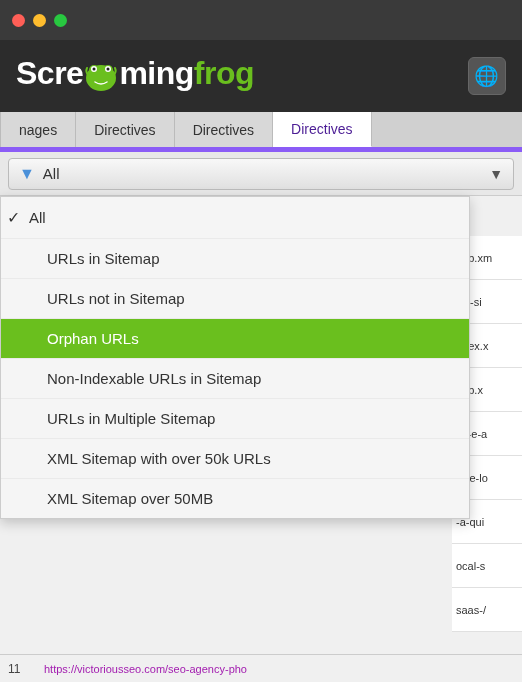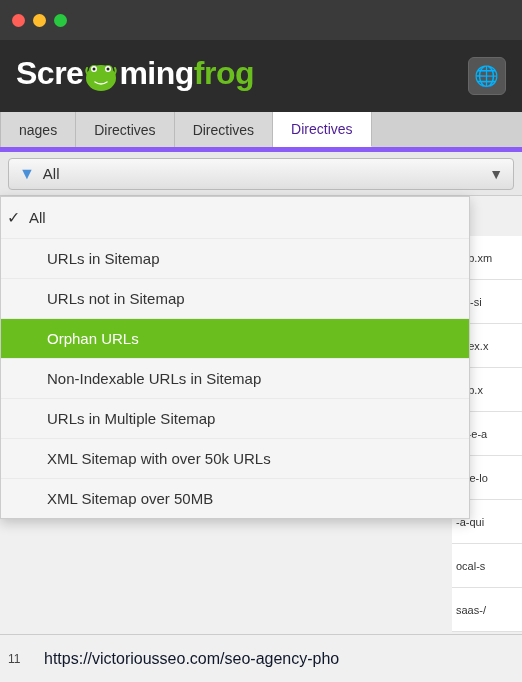--- a/index.html
+++ b/index.html
@@ -218,37 +218,37 @@
       white-space: nowrap;
       overflow: hidden;
     }
 
     
     .bottom-row {
       position: absolute;
       bottom: 0;
       left: 0;
       width: 100%;
-      height: 48px;
+      height: 28px;
       background: #f0f0f0;
       border-top: 1px solid #ccc;
       display: flex;
       align-items: center;
       padding: 0 8px;
       font-size: 12px;
       color: #333;
     }
     .bottom-row .row-num {
       min-width: 24px;
       font-weight: 500;
       color: #444;
     }
     .bottom-row .url-text {
-      color: #0f172a;
-      font-size: 16px;
+      color: #a21caf;
+      font-size: 11px;
       overflow: hidden;
       white-space: nowrap;
       text-overflow: ellipsis;
     }
 
     .main-wrapper {
       position: relative;
       width: 522px;
       height: 642px; 
     }

